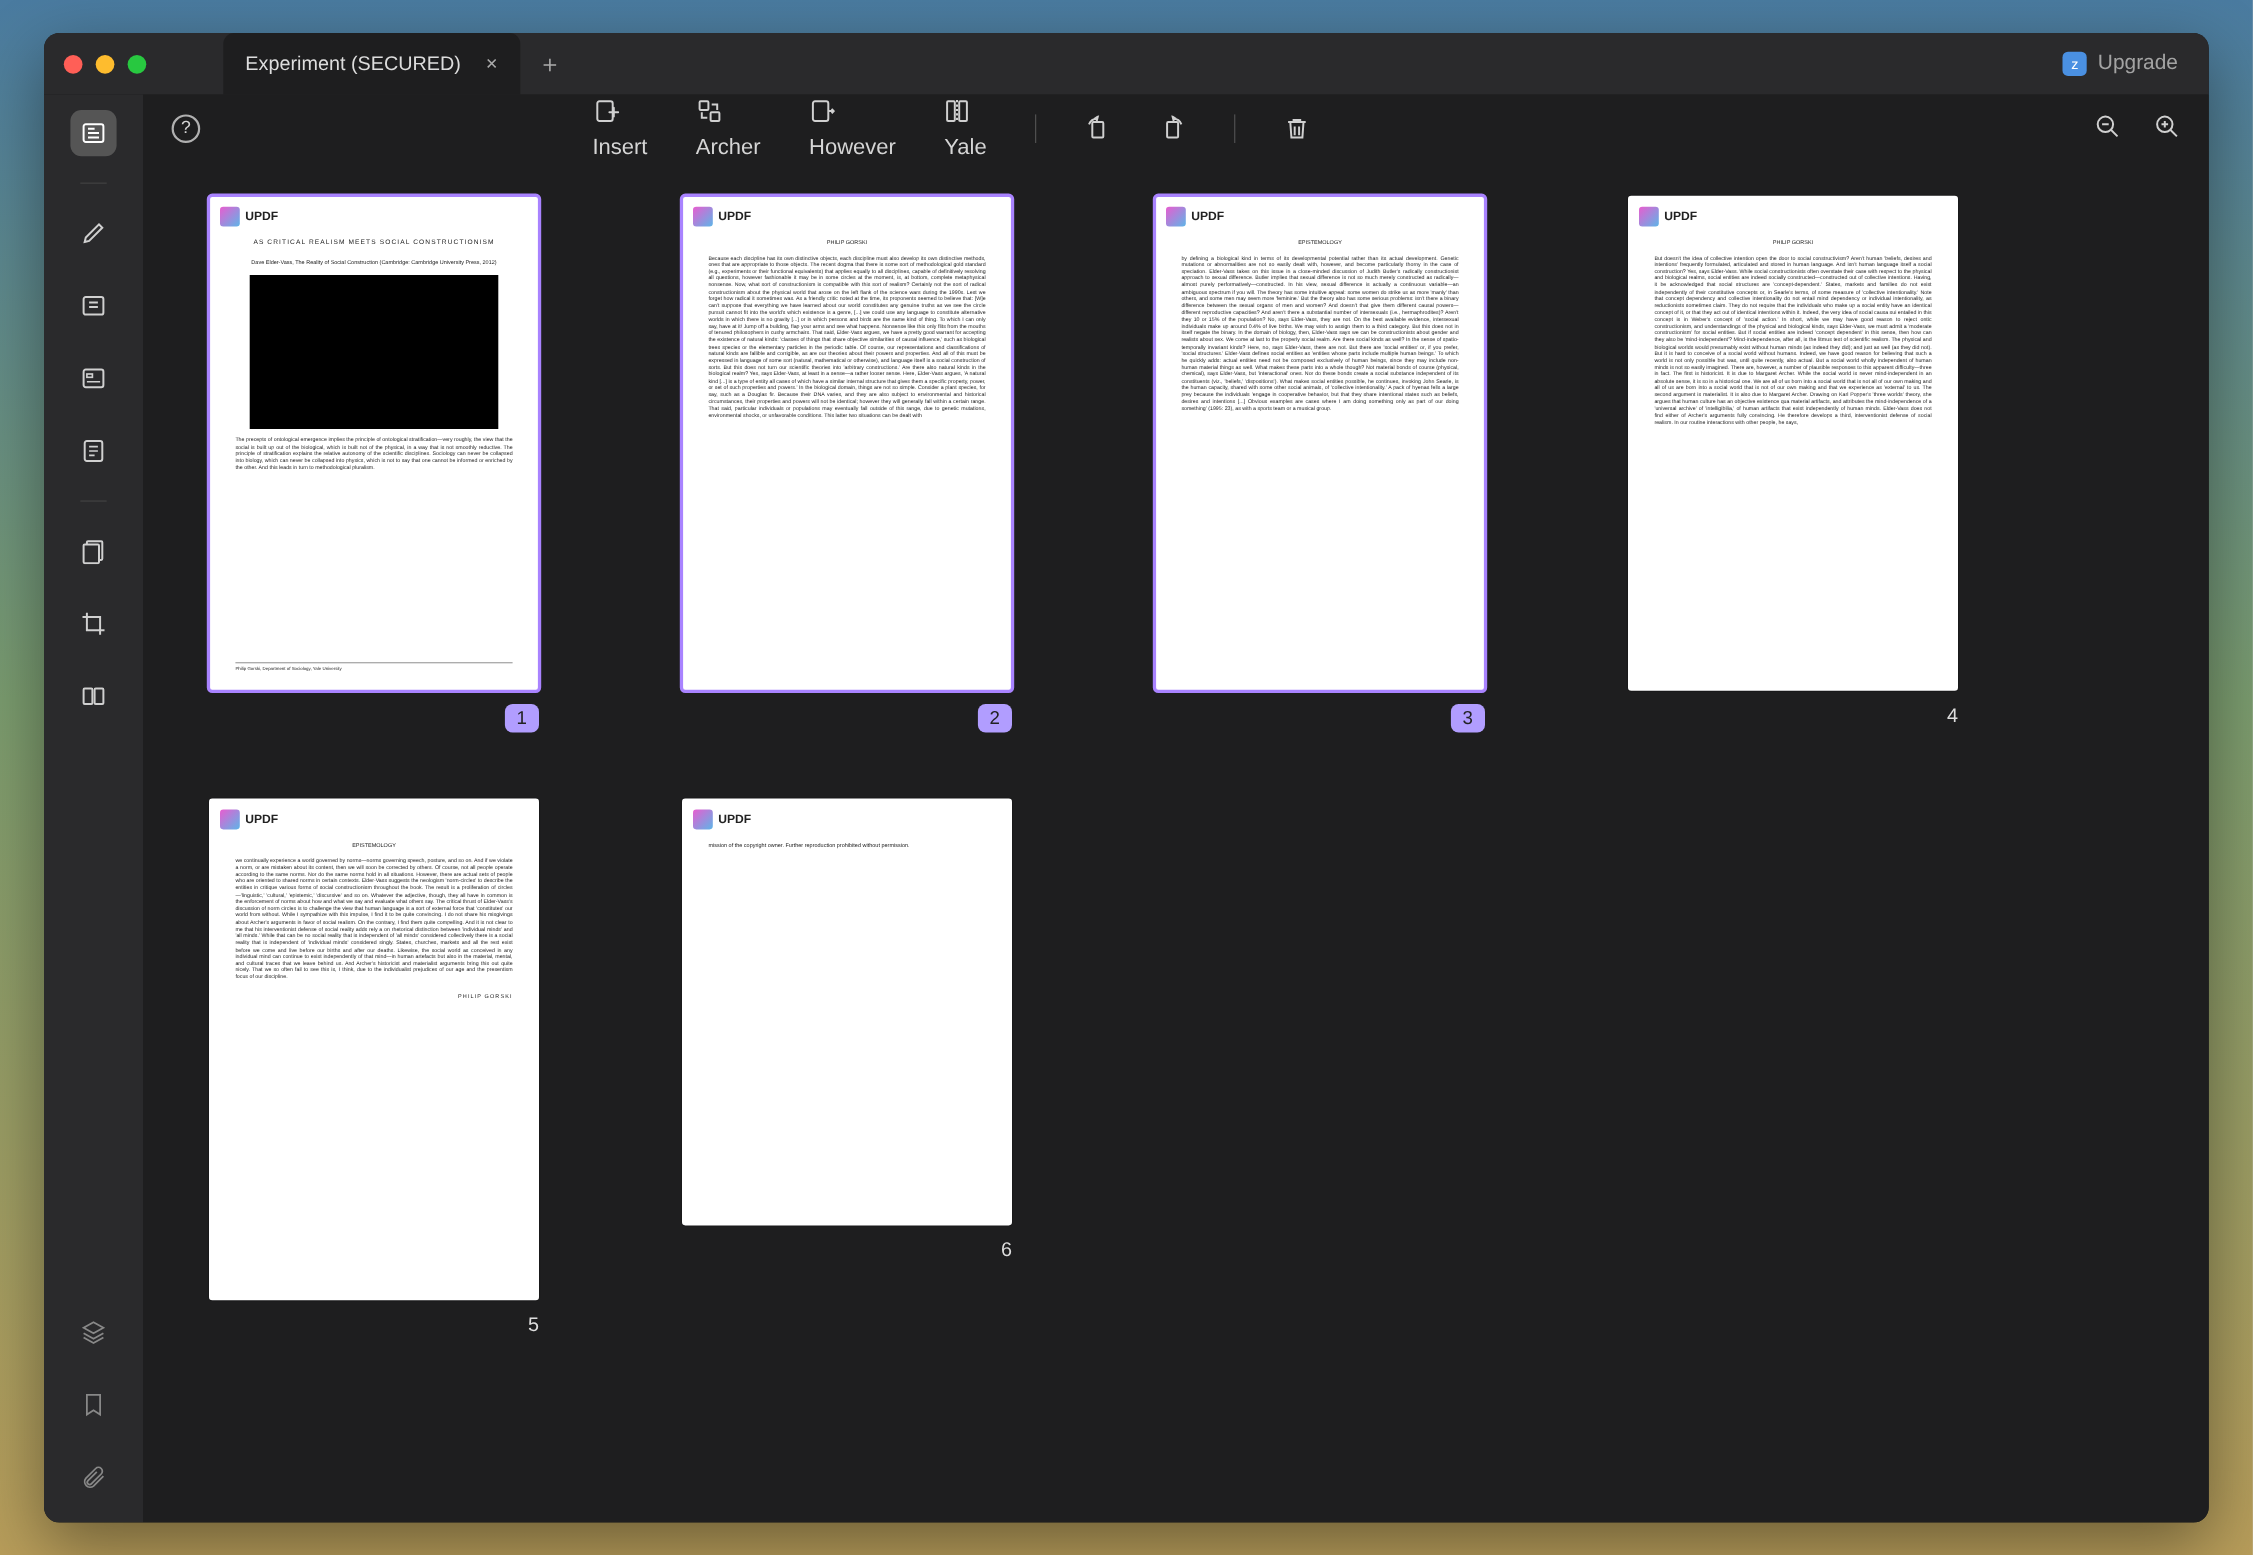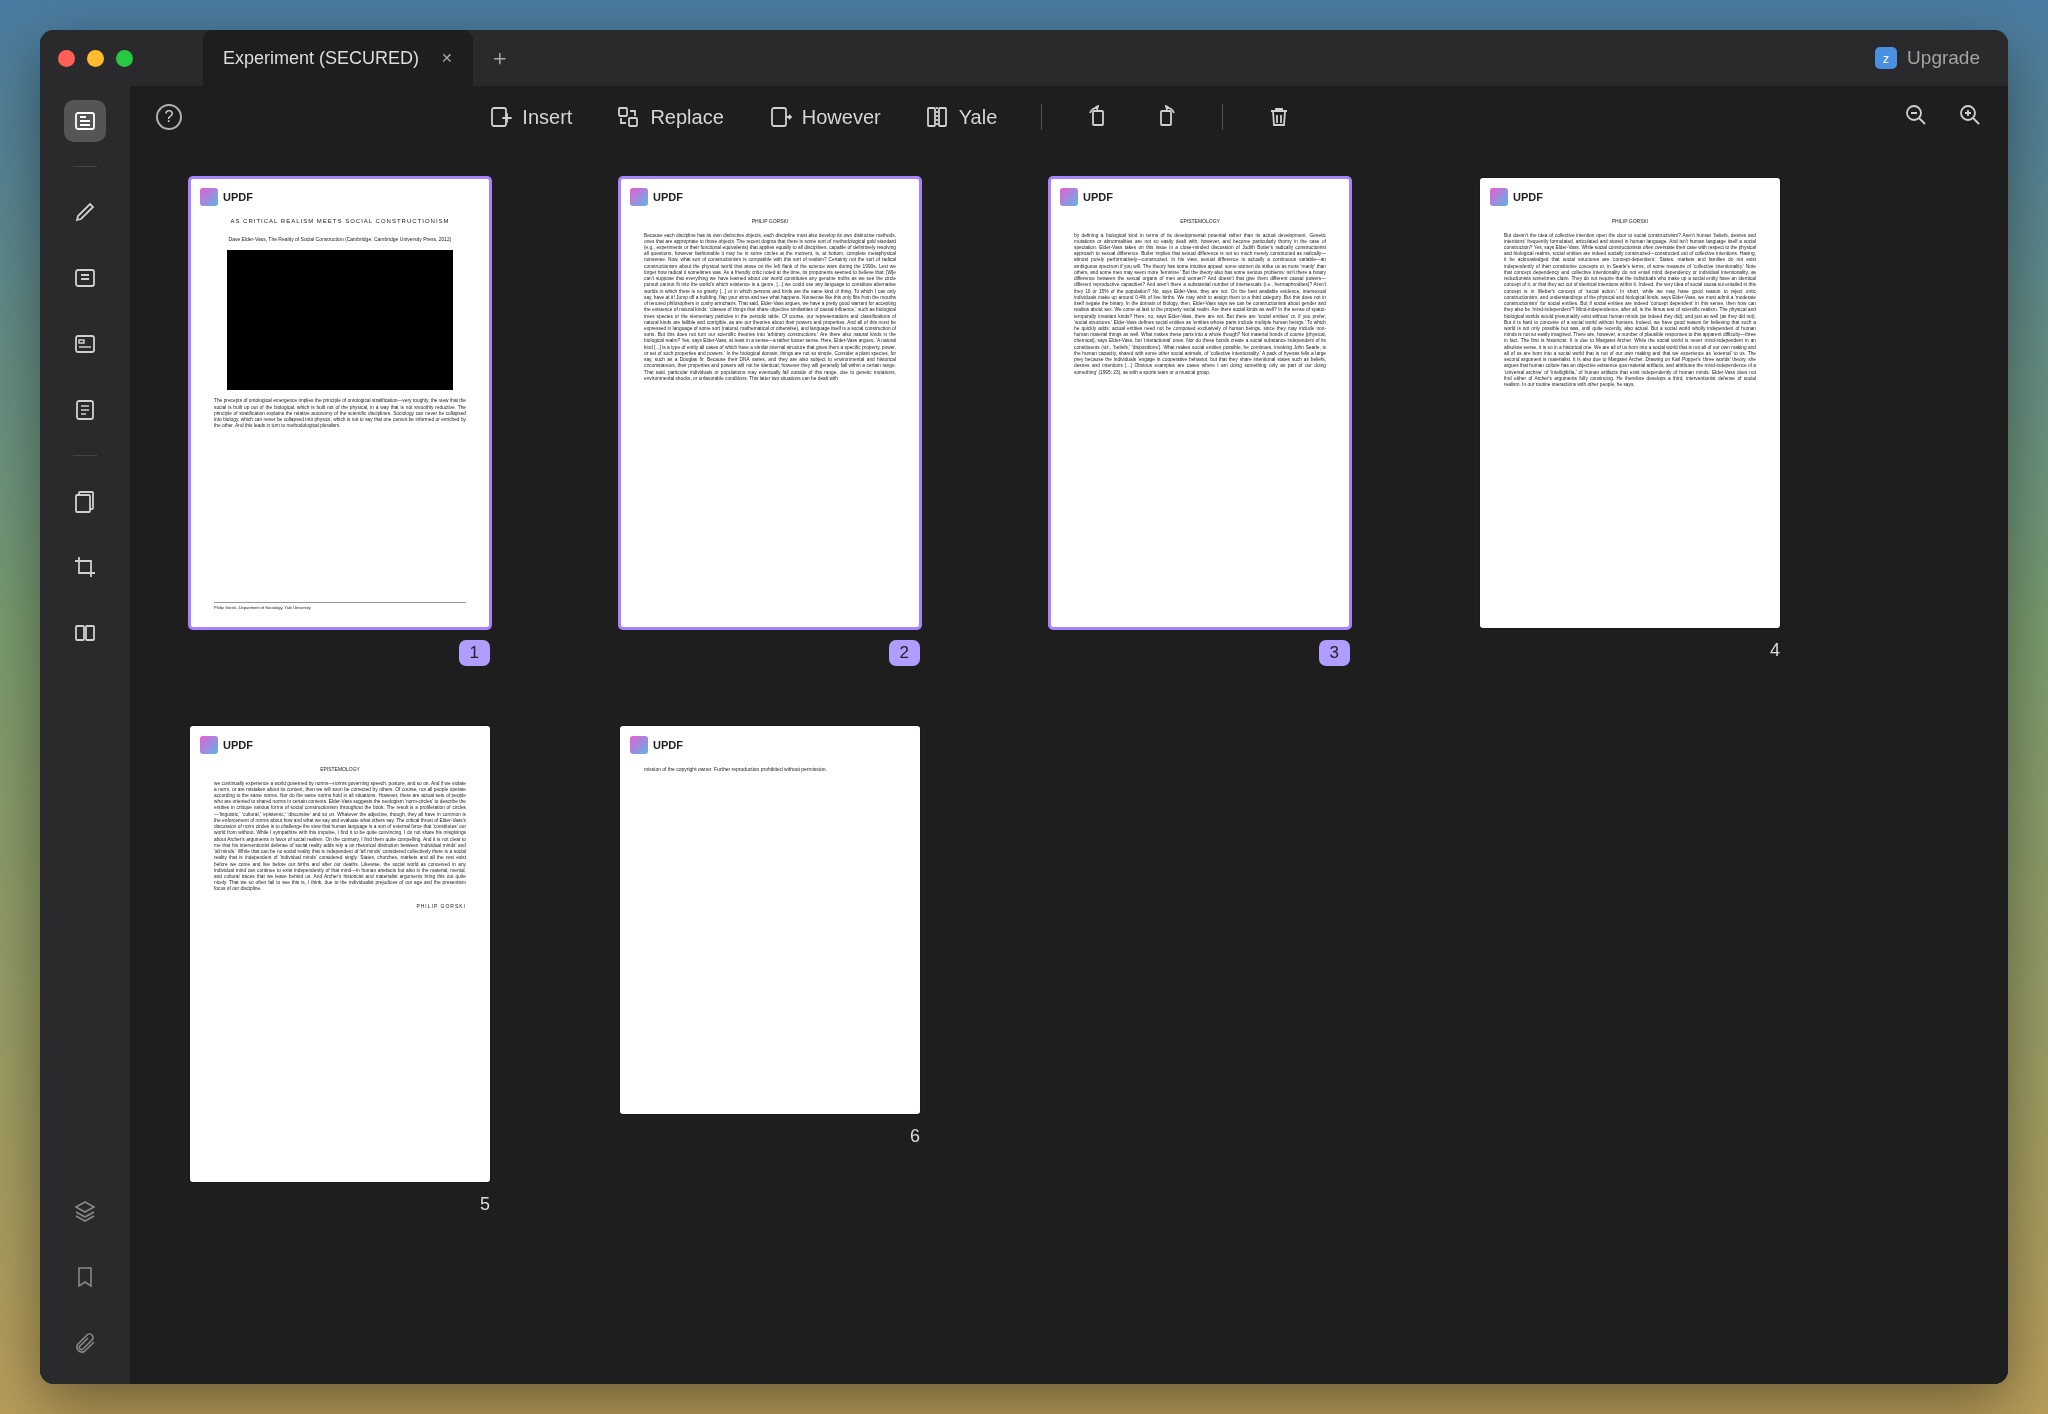--- a/index.html
+++ b/index.html
@@ -89,21 +89,21 @@
   color:#d5d5d5;
 }
 .help-icon {
   width:26px; height:26px; border:2px solid #b0b0b0; border-radius:50%;
   display:flex; align-items:center; justify-content:center; font-size:16px;
 }
 .tb-center {
   display:flex; align-items:center; gap:44px; margin: 0 auto;
   font-size:20px;
 }
-.tb-item { display:flex; align-items:center; gap:10px; cursor:pointer; }
+.tb-item { display:flex; gap:10px; cursor:pointer;flex-direction:column; }
 .tb-sep  { width:1px; height:26px; background:#555; }
 .tb-right { display:flex; align-items:center; gap:30px; margin-left:auto; }
 
 .pages {
   flex:1;
   padding: 30px 60px;
   display:grid;
   grid-template-columns: repeat(4, 300px);
   gap: 60px 130px;
   justify-content: start;
@@ -266,21 +266,21 @@
                 <path d="M19 9v8M15 13h8" stroke-linecap="round"></path>
               </svg>
             <span>Insert</span>
           </div>
           <div class="tb-item">
             <svg viewBox="0 0 24 24">
                 <rect x="3" y="3" width="8" height="8" rx="1"></rect>
                 <rect x="13" y="13" width="8" height="8" rx="1"></rect>
                 <path d="M14 6h5v5M10 18H5v-5"></path>
               </svg>
-            <span>Replace</span>
+            <span>Archer</span>
           </div>
           <div class="tb-item">
             <svg viewBox="0 0 24 24">
                 <rect x="4" y="3" width="14" height="18" rx="2"></rect>
                 <path d="M18 12h5m-2-2l2 2-2 2"></path>
               </svg>
             <span>However</span>
           </div>
           <div class="tb-item">
             <svg viewBox="0 0 24 24">

